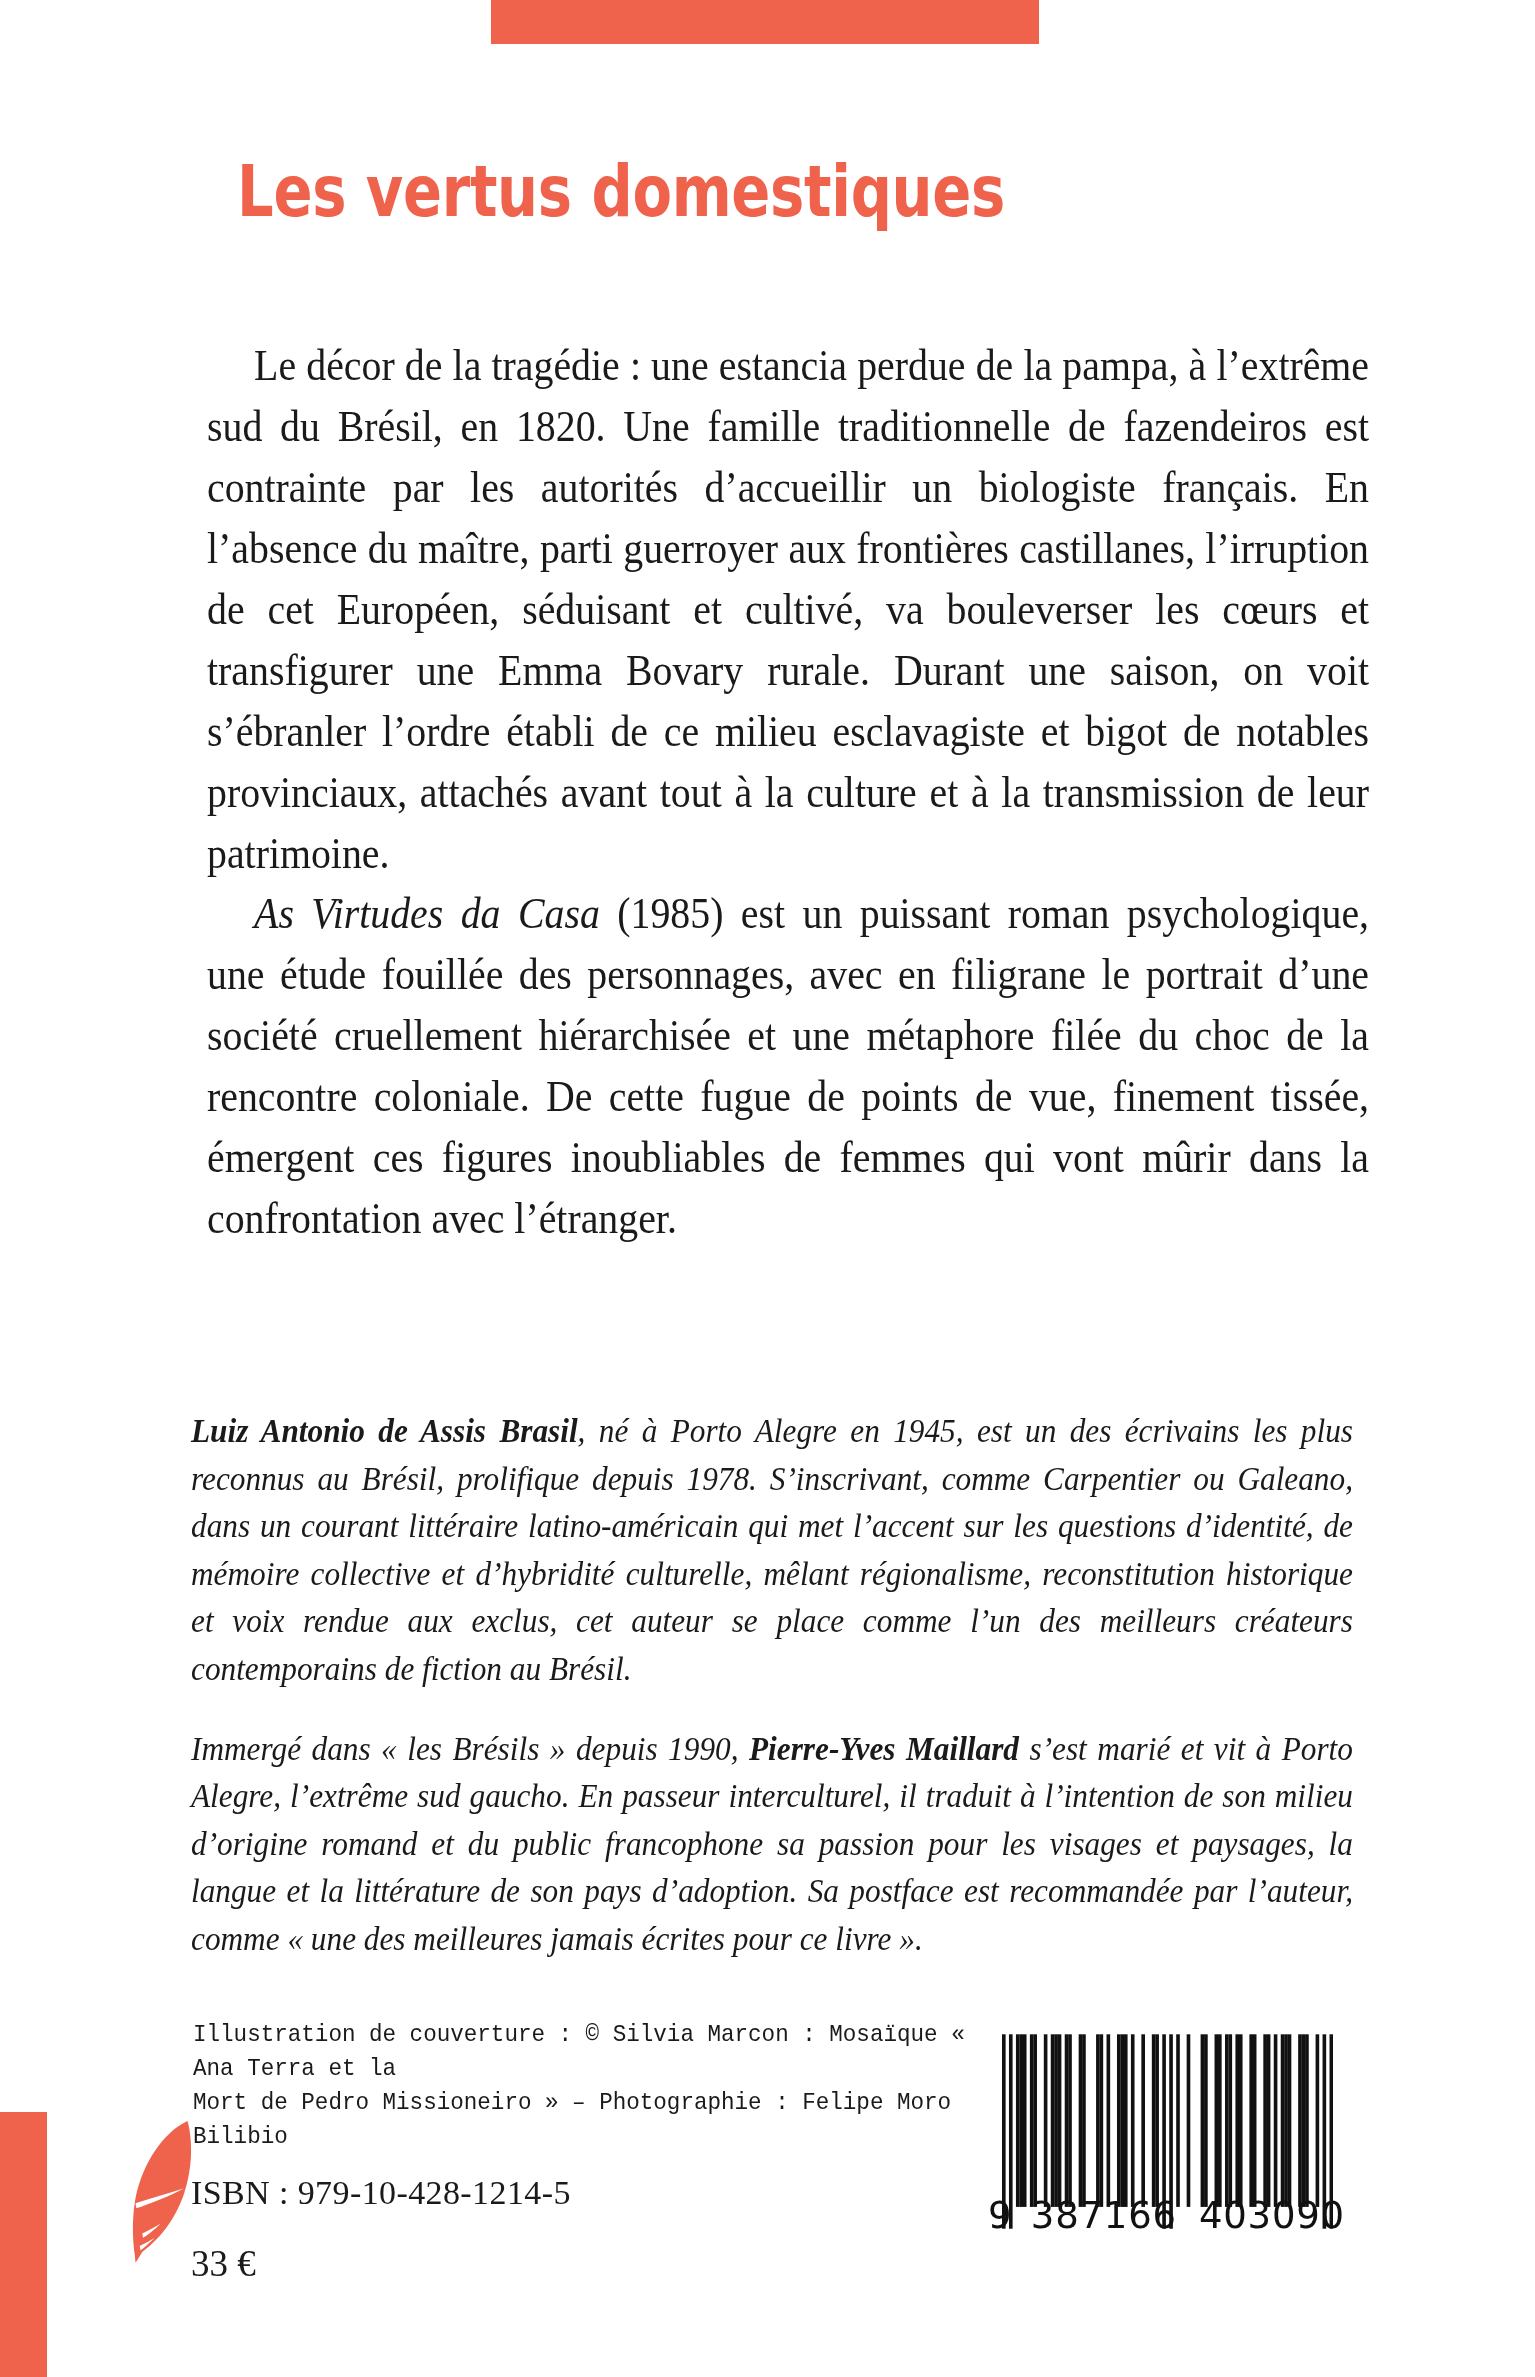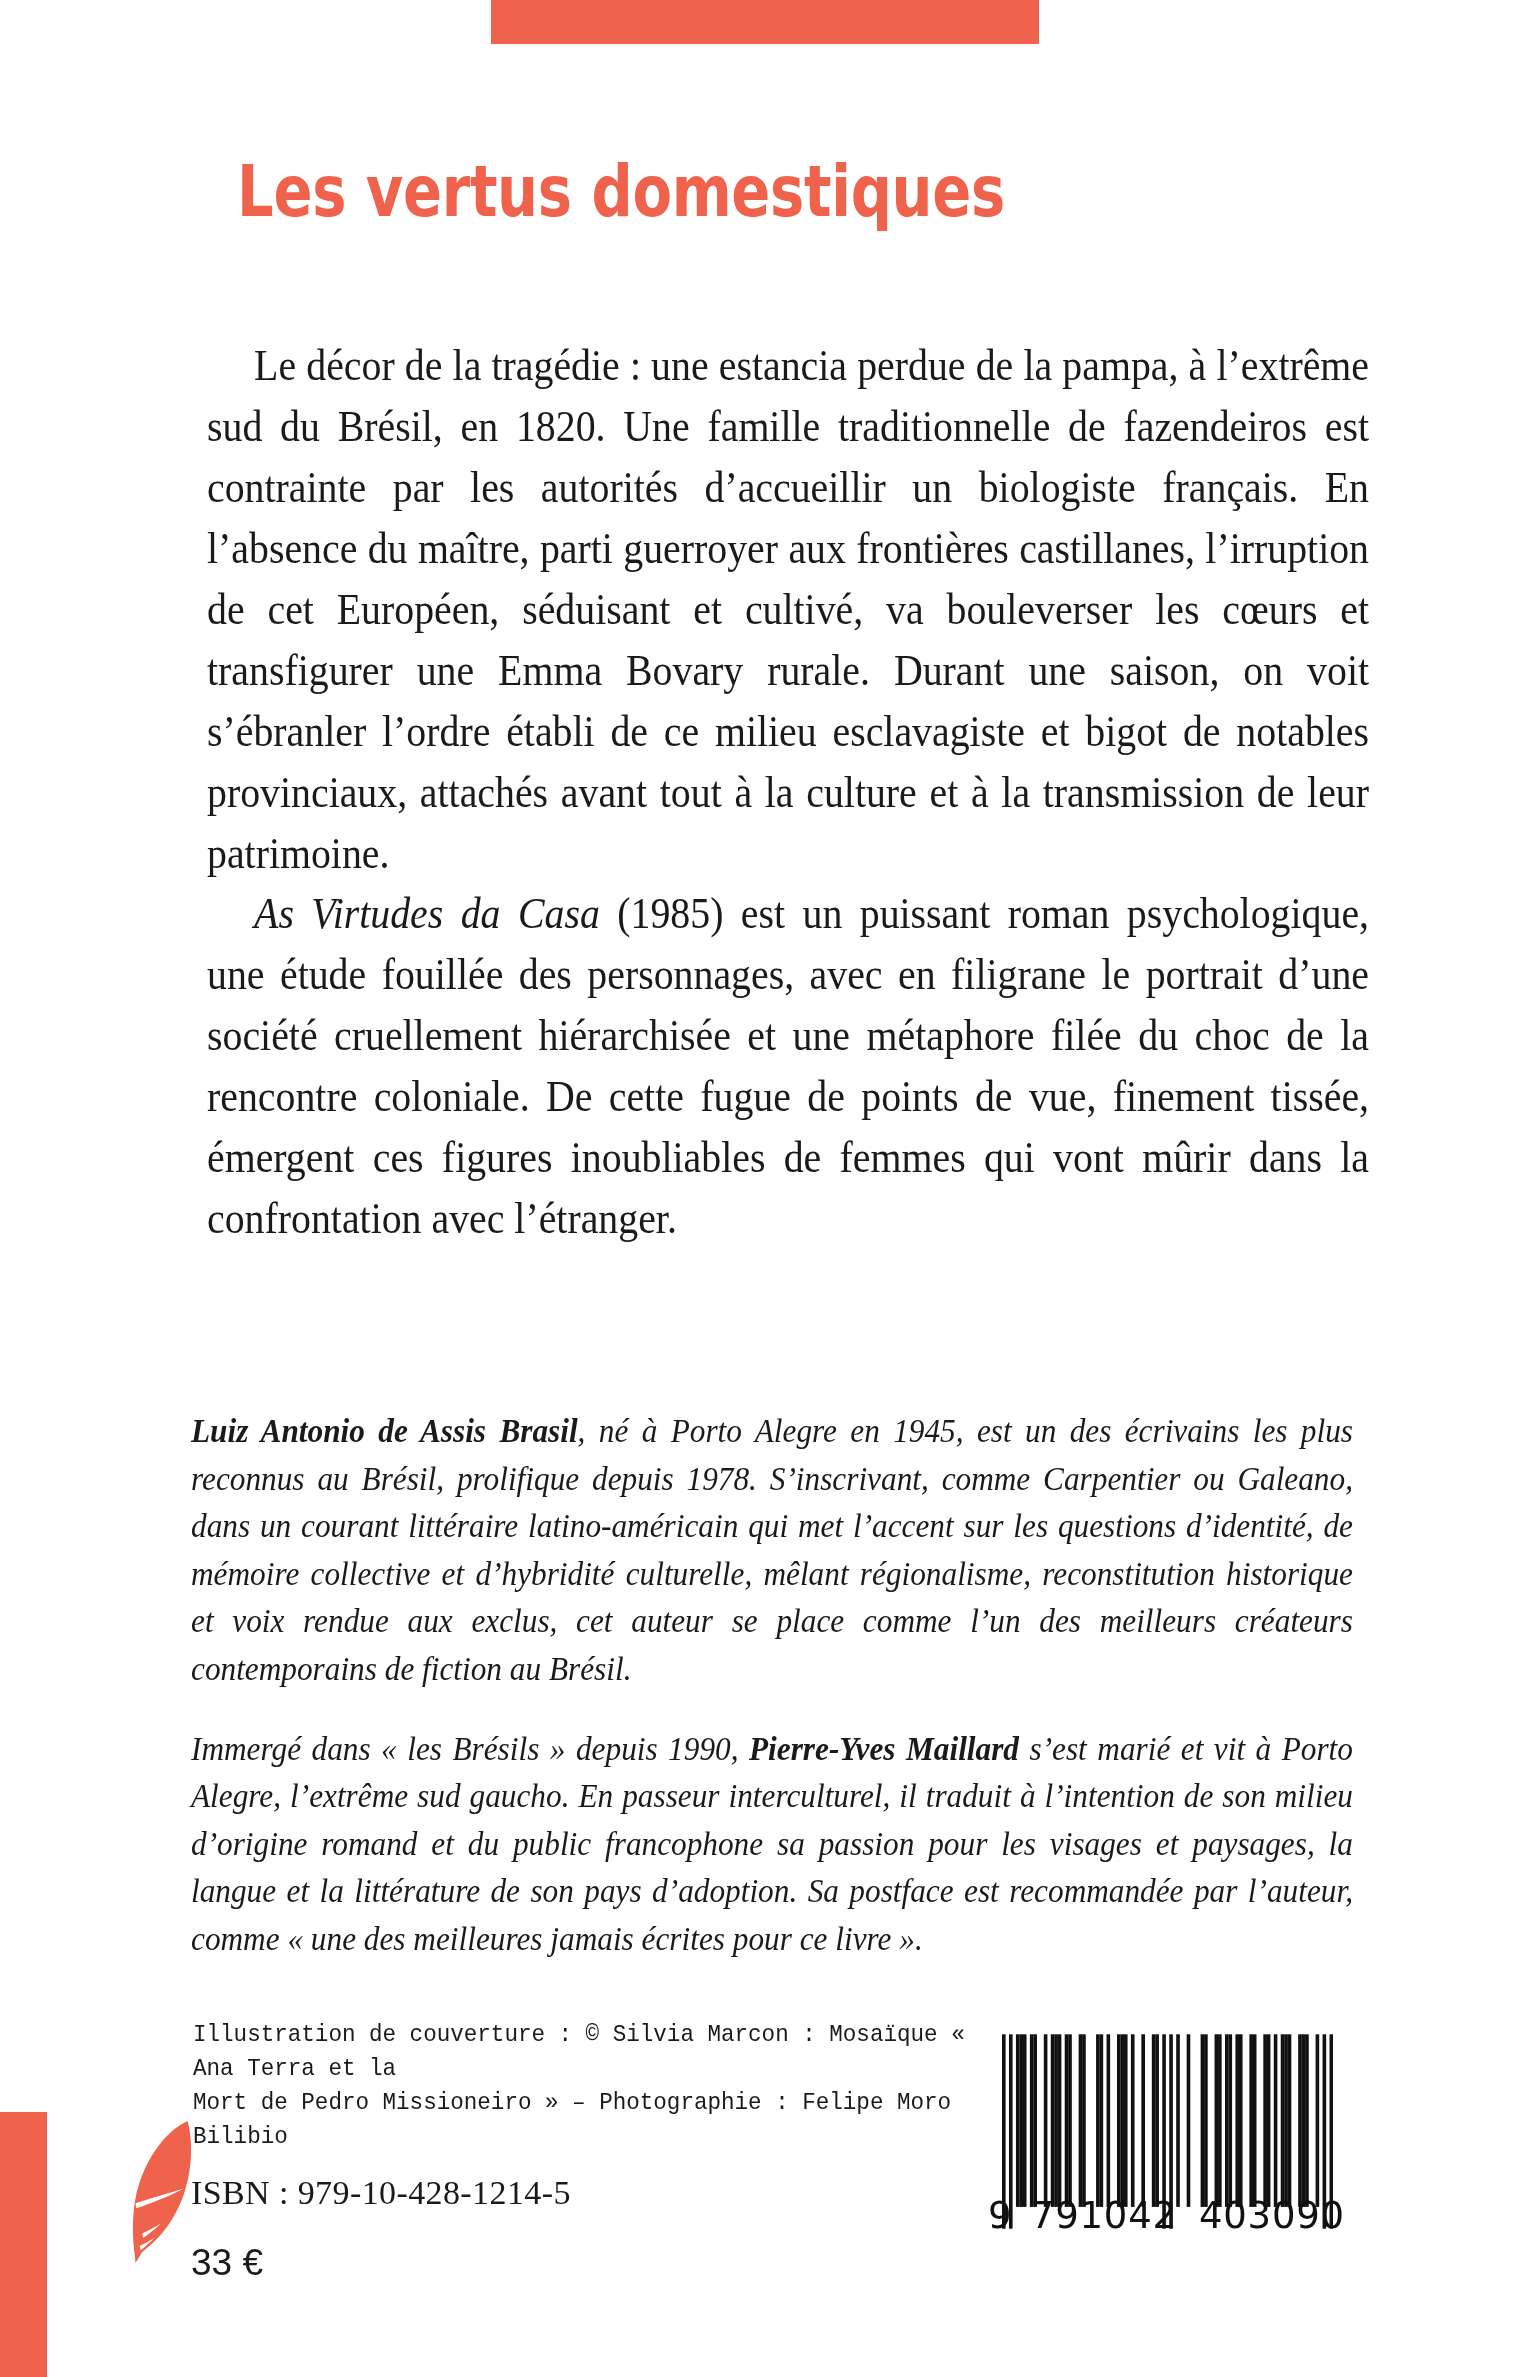--- a/index.html
+++ b/index.html
@@ -131,21 +131,21 @@
     font-size: 34px;
     letter-spacing: 0.4px;
     font-family: "Liberation Serif", serif;
     white-space: nowrap;
   }
   .price {
     position: absolute;
     left: 191px;
     top: 2242px;
     font-size: 37px;
-    font-family: Liberation Sans, sans-serif;
+    font-family: Liberation Serif, serif;
     white-space: nowrap;
   }
 
   
   .barcode {
     position: absolute;
     left: 1002px;
     top: 2034px;
     width: 331px;
     height: 195px;
@@ -253,15 +253,15 @@
       <rect x="340.95" y="0" width="4.32" height="206" fill="#111111"></rect>
       <rect x="353.42" y="0" width="4.32" height="206" fill="#111111"></rect>
       <rect x="357.58" y="0" width="4.32" height="206" fill="#111111"></rect>
       <rect x="361.74" y="0" width="4.32" height="206" fill="#111111"></rect>
       <rect x="374.21" y="0" width="4.32" height="206" fill="#111111"></rect>
       <rect x="382.53" y="0" width="4.32" height="232" fill="#111111"></rect>
       <rect x="390.84" y="0" width="4.32" height="232" fill="#111111"></rect>
     </svg>
 </div>
 <div class="barcode-digits">
-  <span>9</span><span style="display:inline-block;width:18.5px"></span><span>791042</span><span style="display:inline-block;width:22px"></span><span>403090</span>
+  <span>9</span><span style="display:inline-block;width:18.5px"></span><span>387166</span><span style="display:inline-block;width:22px"></span><span>403090</span>
 </div>
 
 
 </body></html>

